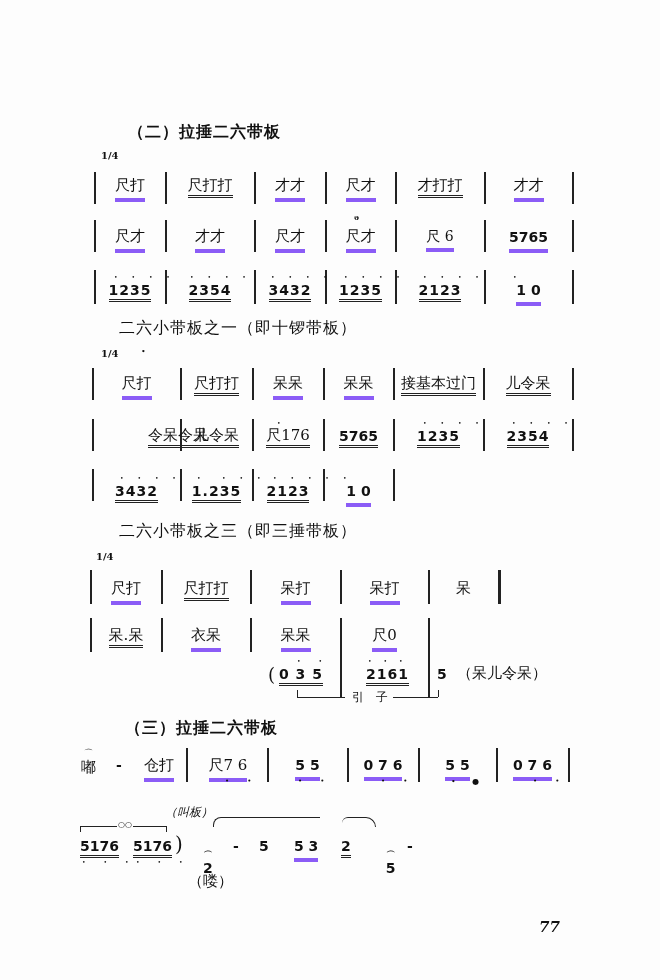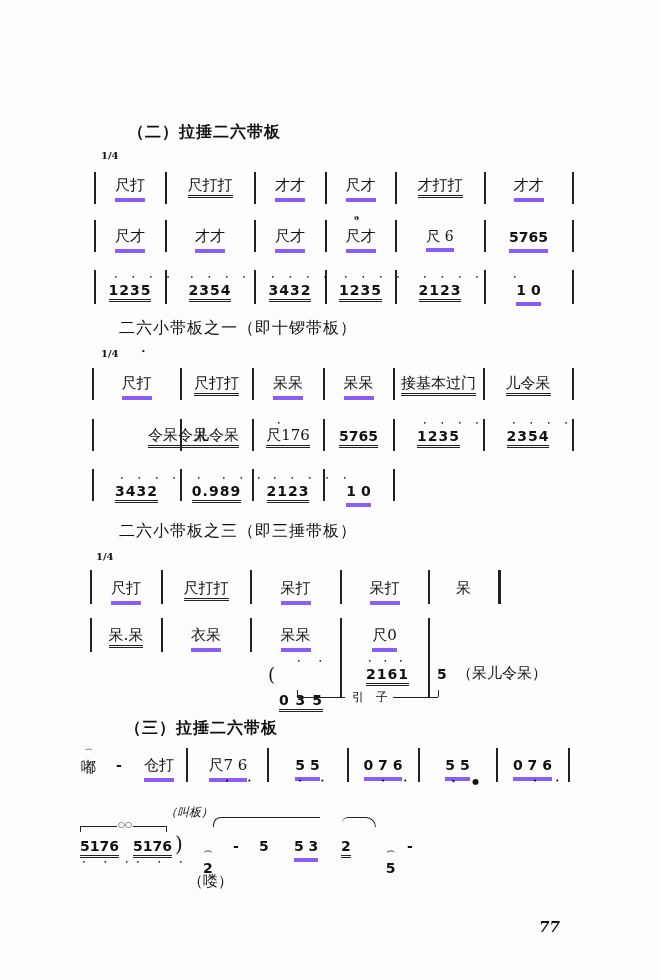--- a/index.html
+++ b/index.html
@@ -134,21 +134,21 @@
 </div>
 
 <div>
   <div class="bar" style="left:92px; top:469px; height:32px;"></div>
   <div class="bar" style="left:180px; top:469px; height:32px;"></div>
   <div class="bar" style="left:252px; top:469px; height:32px;"></div>
   <div class="bar" style="left:323px; top:469px; height:32px;"></div>
   <div class="bar" style="left:393px; top:469px; height:32px;"></div>
 
   <div class="cell num" style="left:94px; width:85px; top:483px; letter-spacing:1px;"><span class="u2">3432</span></div>
-  <div class="cell num" style="left:182px; width:69px; top:483px; letter-spacing:1px;"><span class="u2">0.989</span></div>
+  <div class="cell num" style="left:182px; width:69px; top:483px; letter-spacing:1px;"><span class="u2">1.235</span></div>
   <div class="cell num" style="left:254px; width:68px; top:483px; letter-spacing:1px;"><span class="u2">2123</span></div>
   <div class="cell num" style="left:325px; width:67px; top:483px;"><span class="u1">1 0</span></div>
   <div class="abs" style="left:120px; top:474px; font-size:6px; letter-spacing:6px;">• • • •</div>
   <div class="abs" style="left:197px; top:474px; font-size:6px;">•</div>
   <div class="abs" style="left:222px; top:474px; font-size:6px; letter-spacing:6px;">• • •</div>
   <div class="abs" style="left:273px; top:474px; font-size:6px; letter-spacing:6px;">• • • •</div>
   <div class="abs" style="left:343px; top:474px; font-size:6px;">•</div>
 </div>
 
 <div class="abs heading-plain" style="left:119px; top:521px;">二六小带板之三（即三捶带板）</div>
@@ -177,21 +177,21 @@
   <div class="bar" style="left:428px; top:618px; height:80px;"></div>
 
   <div class="cell cn" style="left:92px; width:68px; top:626px;"><span class="u2">呆.呆</span></div>
   <div class="cell cn" style="left:163px; width:86px; top:626px;"><span class="u1">衣呆</span></div>
   <div class="cell cn" style="left:252px; width:87px; top:626px;"><span class="u1">呆呆</span></div>
   <div class="cell cn" style="left:342px; width:85px; top:626px;"><span class="u1">尺0</span></div>
 </div>
 
 <div>
   <div class="abs cn" style="left:268px; top:664px; font-size:18px;">(</div>
-  <div class="abs num" style="left:279px; top:692px; letter-spacing:1px;"><span class="u2">0 3 5</span></div>
+  <div class="abs num" style="left:279px; top:666px; letter-spacing:1px;"><span class="u2">0 3 5</span></div>
   <div class="abs" style="left:297px; top:657px; font-size:6px; letter-spacing:8px;">• •</div>
   <div class="abs num" style="left:366px; top:666px; letter-spacing:1px;"><span class="u2">2161</span></div>
   <div class="abs" style="left:368px; top:657px; font-size:6px; letter-spacing:5px;">• •  •</div>
   <div class="abs num" style="left:437px; top:666px;">5</div>
   <div class="abs cn" style="left:457px; top:664px;">（呆儿令呆）</div>
 
   <div class="abs" style="left:297px; top:690px; width:1px; height:7px; background:#222;"></div>
   <div class="bracket-line" style="left:297px; top:697px; width:48px;"></div>
   <div class="abs cn small" style="left:352px; top:689px; letter-spacing:4px;">引 子</div>
   <div class="bracket-line" style="left:393px; top:697px; width:45px;"></div>

